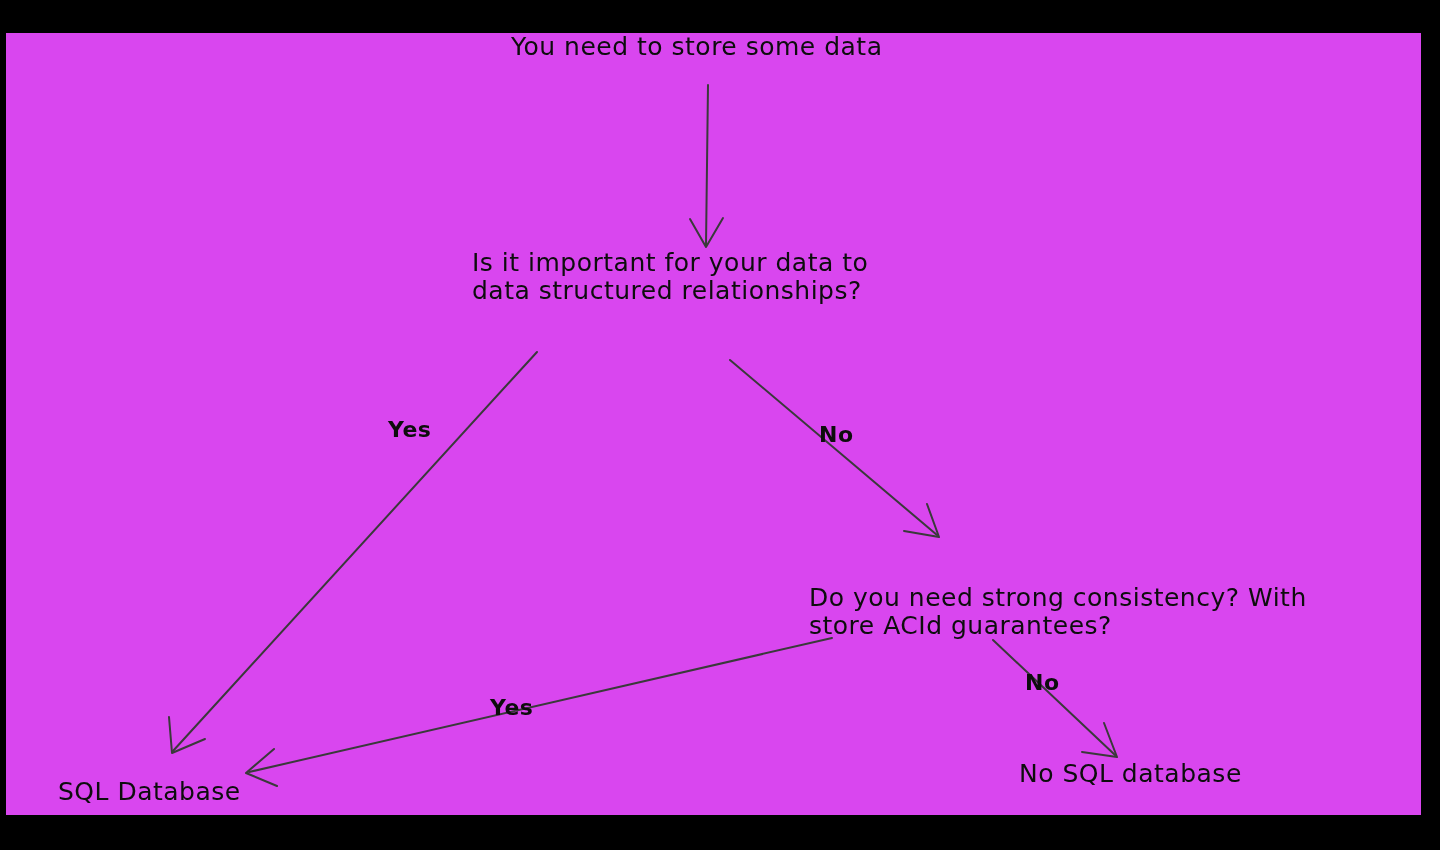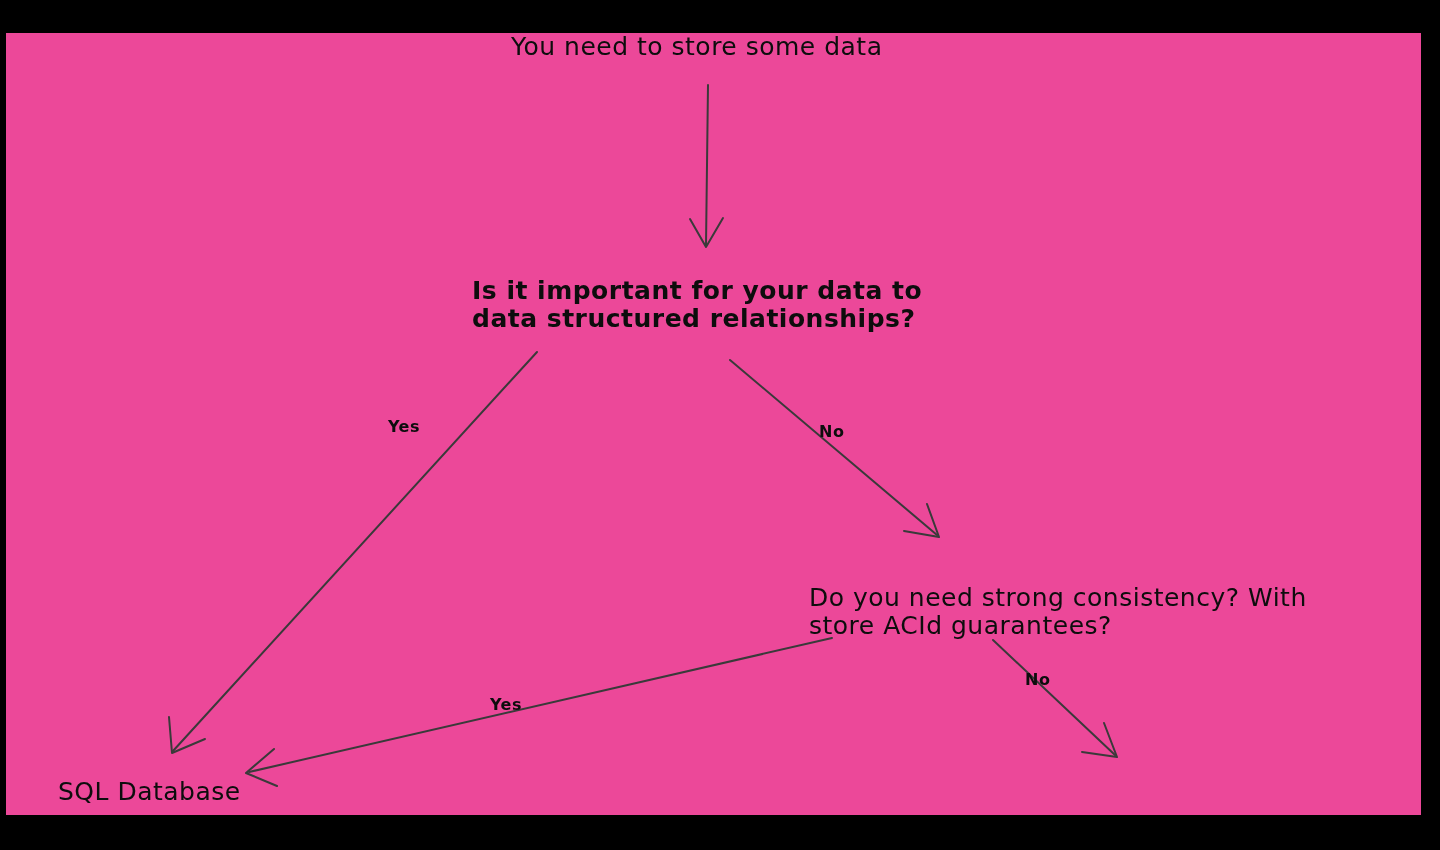--- a/index.html
+++ b/index.html
@@ -19,21 +19,21 @@
     height: 850px;
     background: #000000;
   }
   
   #canvas {
     position: absolute;
     left: 6px;
     top: 33px;
     width: 1415px;
     height: 782px;
-    background: #ec4899;
+    background: #d946ef;
     overflow: hidden;
   }
   #sketch {
     position: absolute;
     left: 0;
     top: 0;
     width: 1415px;
     height: 782px;
   }
   .node-text, .edge-label {
@@ -42,28 +42,28 @@
     font-family: "DejaVu Sans", sans-serif;
     white-space: pre;
     line-height: 1.12;
     letter-spacing: 0.5px;
   }
   .node-text {
     font-size: 25px;
     font-weight: 500;
   }
   .edge-label {
-    font-size: 16px;
+    font-size: 22px;
     font-weight: 600;
   }
   .slanted {
   }
   
   #n-root      { left: 505px;  top: 0px;   }
-  #n-q1        { left: 466px;  top: 244px; font-weight: bold; }
+  #n-q1        { left: 466px;  top: 216px; }
   #n-q2        { left: 803px;  top: 515px; margin-top: 36px; }
   #n-sql       { left: 52px;   top: 745px; }
   #n-nosql     { left: 1013px; top: 727px; }
   #lbl-yes1    { left: 382px;  top: 385px; }
   #lbl-no1     { left: 813px;  top: 390px; }
   #lbl-yes2    { left: 484px;  top: 663px; }
   #lbl-no2     { left: 1019px; top: 638px; }
 </style>
 </head>
 <body>
@@ -109,20 +109,21 @@
     </svg>
 
     <div class="node-text" id="n-root">You need to store some data</div>
 
     <div class="node-text" id="n-q1"><span>Is it important for your data to</span><br><span>data structured relationships?</span></div>
 
     <div class="node-text" id="n-q2"><span>Do you need strong consistency? With</span><br><span>store ACId guarantees?</span></div>
 
     <div class="node-text" id="n-sql">SQL Database</div>
 
+    <div class="node-text" id="n-nosql">No SQL database</div>
 
     <div class="edge-label" id="lbl-yes1">Yes</div>
 
     <div class="edge-label slanted" id="lbl-no1">No</div>
 
     <div class="edge-label" id="lbl-yes2">Yes</div>
 
     <div class="edge-label slanted" id="lbl-no2">No</div>
 
   </div>

